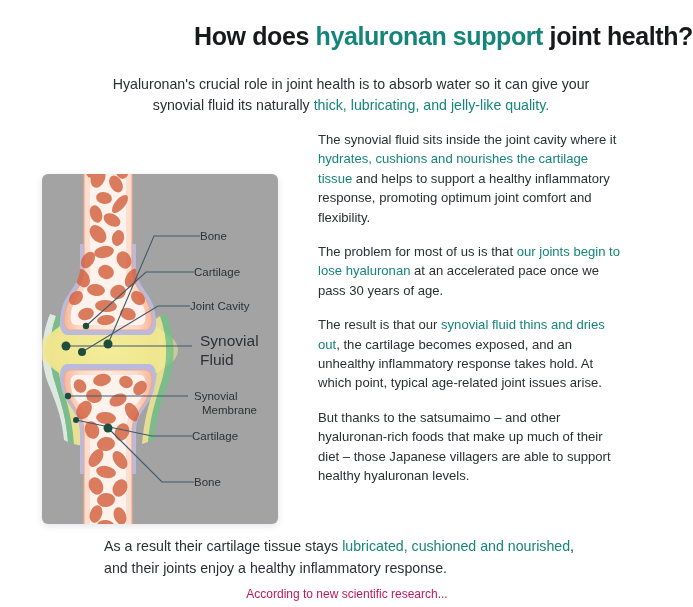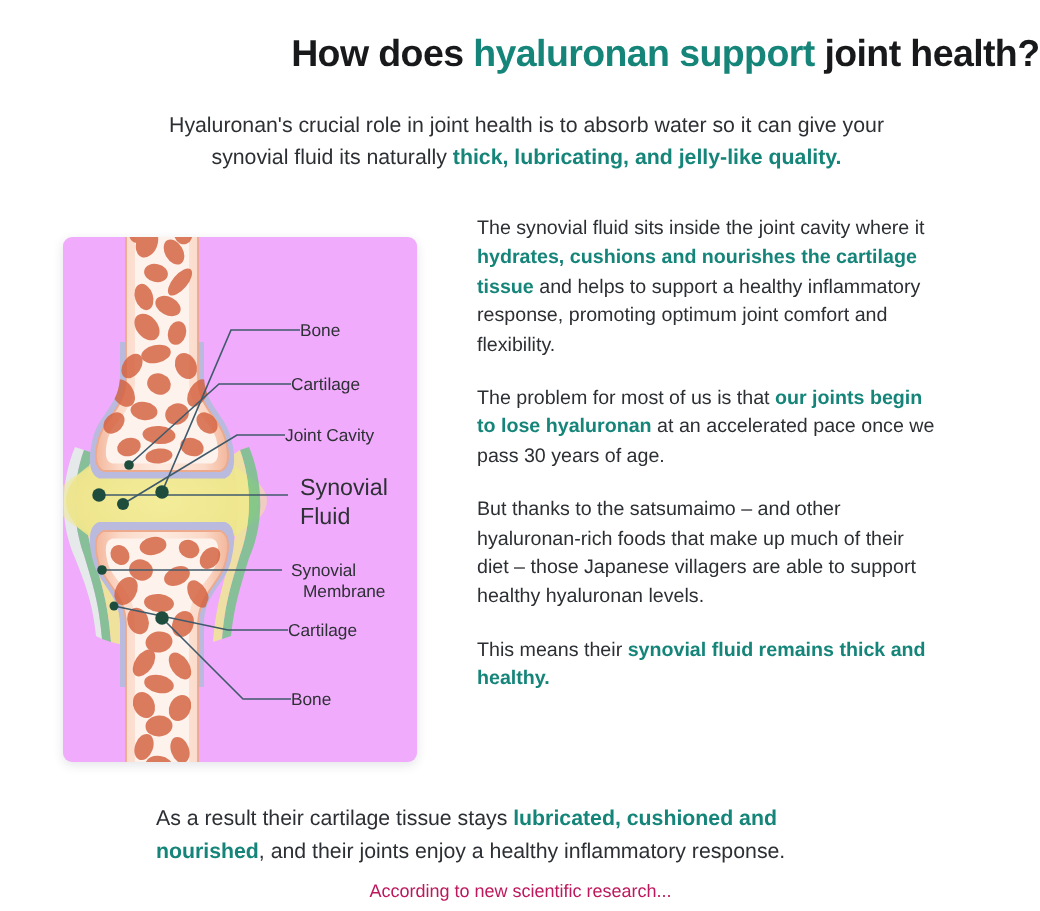--- a/index.html
+++ b/index.html
@@ -9,21 +9,21 @@
   }
   body {
     width: 693px;
     height: 607px;
     font-family: "Liberation Sans", sans-serif;
     color: #222428;
     overflow: hidden;
     position: relative;
   }
   .accent { color: #15857a; }
-  .accent-b { color: #15857a; font-weight: bold; }
+  .accent-b { color: #15857a; font-weight: normal; }
 
   
   #headline {
     position: absolute;
     left: 0;
     top: 22px;
     width: 693px;
     text-align: right;
     font-size: 25px;
     font-weight: bold;
@@ -41,39 +41,39 @@
     text-align: center;
     font-size: 14.2px;
     line-height: 21px;
     color: #2c2f33;
   }
 
   
   #illustration-card {
     position: absolute;
     left: 42px;
-    top: 158px;
+    top: 174px;
     width: 236px;
     height: 350px;
-    background: #f0abfc;
+    background: #a3a3a3;
     border-radius: 6px;
     box-shadow: 0 2px 7px rgba(40,50,70,0.13);
     overflow: hidden;
   }
   #illustration-svg { display: block; }
 
   
   #right-col {
     position: absolute;
     left: 318px;
     top: 126px;
     width: 307px;
   }
   #right-col p {
-    margin: 16px 0 15px 0;
+    margin: 4px 0 15px 0;
     font-size: 13.1px;
     line-height: 19.4px;
     color: #2c2f33;
   }
 
   
   #footer-1 {
     position: absolute;
     left: 104px;
     top: 535px;
@@ -262,21 +262,21 @@
     <text class="lbl" x="152" y="226" font-size="11.5">Synovial</text>
     <text class="lbl" x="160" y="240" font-size="11.5">Membrane</text>
     <text class="lbl" x="150" y="266" font-size="11.5">Cartilage</text>
     <text class="lbl" x="152" y="312" font-size="11.5">Bone</text>
   </svg>
 </div>
 
 <div id="right-col">
   <p><span>The synovial fluid sits inside the joint cavity where it </span><span class="accent-b">hydrates, cushions and nourishes the cartilage tissue</span><span> and helps to support a healthy inflammatory response, promoting optimum joint comfort and flexibility.</span></p>
   <p><span>The problem for most of us is that </span><span class="accent-b">our joints begin to lose hyaluronan</span><span> at an accelerated pace once we pass 30 years of age.</span></p>
+  <p><span>The result is that our </span><span class="accent-b">synovial fluid thins and dries out</span><span>, the cartilage becomes exposed, and an unhealthy inflammatory response takes hold. At which point, typical age-related joint issues arise.</span></p>
   <p><span>But thanks to the satsumaimo – and other hyaluronan-rich foods that make up much of their diet – those Japanese villagers are able to support healthy hyaluronan levels.</span></p>
-  <p><span>This means their </span><span class="accent-b">synovial fluid remains thick and healthy.</span></p>
 </div>
 
 <div id="footer-1">
   <span>As a result their cartilage tissue stays </span><span class="accent-b">lubricated, cushioned and nourished</span><span>, and their joints enjoy a healthy inflammatory response.</span>
 </div>
 
 <div id="footer-2">According to new scientific research...</div>
 
 </body></html>

